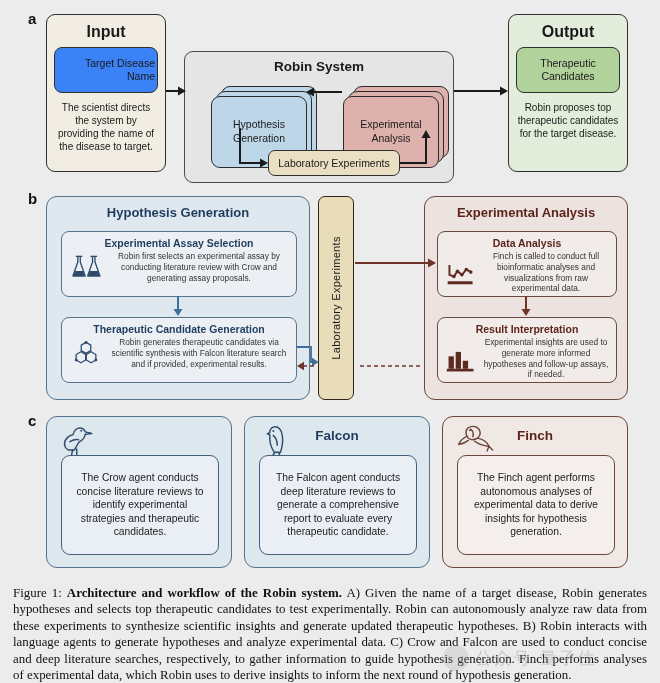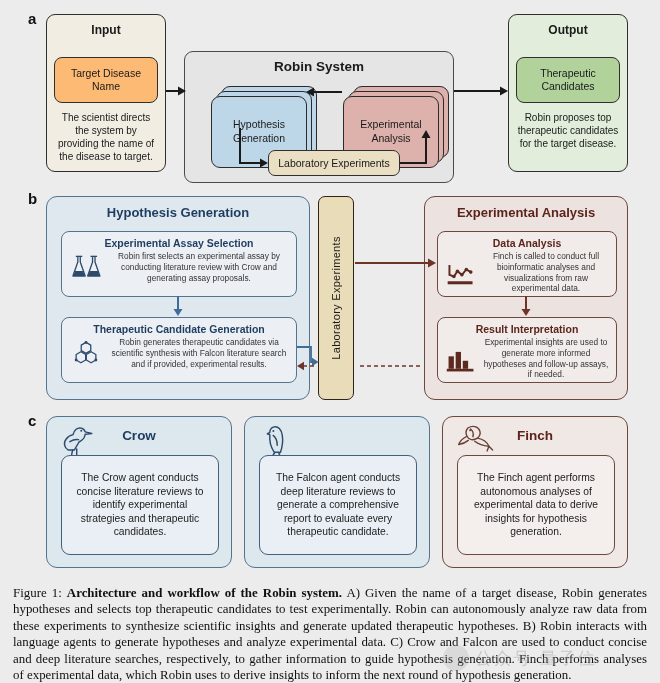--- a/index.html
+++ b/index.html
@@ -7,25 +7,25 @@
   #figure {
     position:relative; width:660px; height:683px; background:#ececec;
     font-family:"Liberation Sans", sans-serif; color:#1a1a1a; overflow:hidden;
   }
   .plabel { position:absolute; font-size:15px; font-weight:bold; color:#111; }
 
   
   .io-box { position:absolute; border:1.6px solid #2f2f2f; border-radius:9px; padding:8px 7px; }
   .io-input { left:46px; top:14px; width:120px; height:158px; background:#f1ede3; }
   .io-output { left:508px; top:14px; width:120px; height:158px; background:#e2eedb; }
-  .io-title { text-align:center; font-weight:bold; font-size:12px; margin-bottom:20px; }
+  .io-title { text-align:center; font-weight:bold; font-size:16px; margin-bottom:6px; }
   .io-field { border:1.5px solid #2f2f2f; border-radius:8px; height:46px; display:flex;
               align-items:center; justify-content:center; text-align:center;
               font-size:10.5px; line-height:1.25; padding:2px; }
-  .field-tan { background:#fdba74; }
+  .field-tan { background:#3b82f6;text-align:right; }
   .field-green { background:#b2d29c; }
   .io-desc { margin-top:8px; text-align:center; font-size:10px; line-height:1.3; }
 
   .robin-box { position:absolute; left:184px; top:12px; width:270px; height:132px;
                background:#e5e5e5; border:1.6px solid #4a4a4a; border-radius:9px;margin-top:39px; }
   .robin-title { position:absolute; top:7px; width:100%; text-align:center;
                  font-size:13.5px; font-weight:bold; }
   .card { position:absolute; width:96px; height:72px; border:1.4px solid #2b2b2b;
           border-radius:9px; display:flex; align-items:center; justify-content:center;
           text-align:center; font-size:10.5px; line-height:1.3; }
@@ -218,36 +218,36 @@
       <svg width="40" height="34" viewBox="0 0 44 36">
         <g fill="none" stroke="#2e4a6b" stroke-width="1.6" stroke-linejoin="round" stroke-linecap="round">
           <path d="M10 30 C6 28 4.5 22 8 18 C10 15 12.5 14 15.5 13.2 C16.5 8 20.5 5 24.5 6 C26.8 6.6 28.3 8.2 28.8 10.2 L36 12 L28.8 12.8 C28.3 16.5 26 19.5 22 21.3 L17 30 Z"></path>
           <path d="M15 30 L14 35"></path>
           <path d="M19.5 29 L19.5 35"></path>
           <path d="M12 21 C15 19 18.5 18 21.5 18.7"></path>
         </g>
         <circle cx="24.5" cy="9" r="1.1" fill="#2e4a6b"></circle>
       </svg>
     </div>
-    <div class="agent-title txt-navy">Crow</div>
     <div class="agent-body agent-body-blue">The Crow agent conducts concise literature reviews to identify experimental strategies and therapeutic candidates.</div>
   </div>
 
   <div class="agent-box agent-blue" style="left:244px;">
     <div class="agent-icon">
       <svg width="36" height="34" viewBox="0 0 40 36">
         <g fill="none" stroke="#2e4a6b" stroke-width="1.6" stroke-linejoin="round" stroke-linecap="round">
           <path d="M26 33 C28.5 26 29 19 28 13.5 C27 7.5 23.5 3.5 19 4.5 C16 5.2 14.2 7.8 14.2 11 L11.5 12.2 L14.3 13.4 C13.5 20.5 15.5 27 19 32.5 Z"></path>
           <path d="M18 14 C20.5 16 22.5 20 22.5 25"></path>
           <path d="M20 33 L18 35.5"></path>
           <path d="M24 33 L25 35.5"></path>
         </g>
         <circle cx="18.2" cy="9" r="1.1" fill="#2e4a6b"></circle>
       </svg>
     </div>
+    <div class="agent-title txt-navy">Falcon</div>
     <div class="agent-body agent-body-blue">The Falcon agent conducts deep literature reviews to generate a comprehensive report to evaluate every therapeutic candidate.</div>
   </div>
 
   <div class="agent-box agent-red" style="left:442px;">
     <div class="agent-icon">
       <svg width="44" height="34" viewBox="0 0 48 36">
         <g fill="none" stroke="#6b4035" stroke-width="1.5" stroke-linejoin="round" stroke-linecap="round">
           <path d="M14 6 C19 3 25 4 27 9 C28 12 27 15 24.5 17 C20 20 15 19 13 15 C11.5 12 12 8.5 14 6 Z"></path>
           <path d="M17 7 C19.5 9 20.5 12 19.5 15.5"></path>
           <path d="M24.5 17 C30 18 35 21 37 26 C31.5 25.5 26 24 21.5 20.5"></path>

